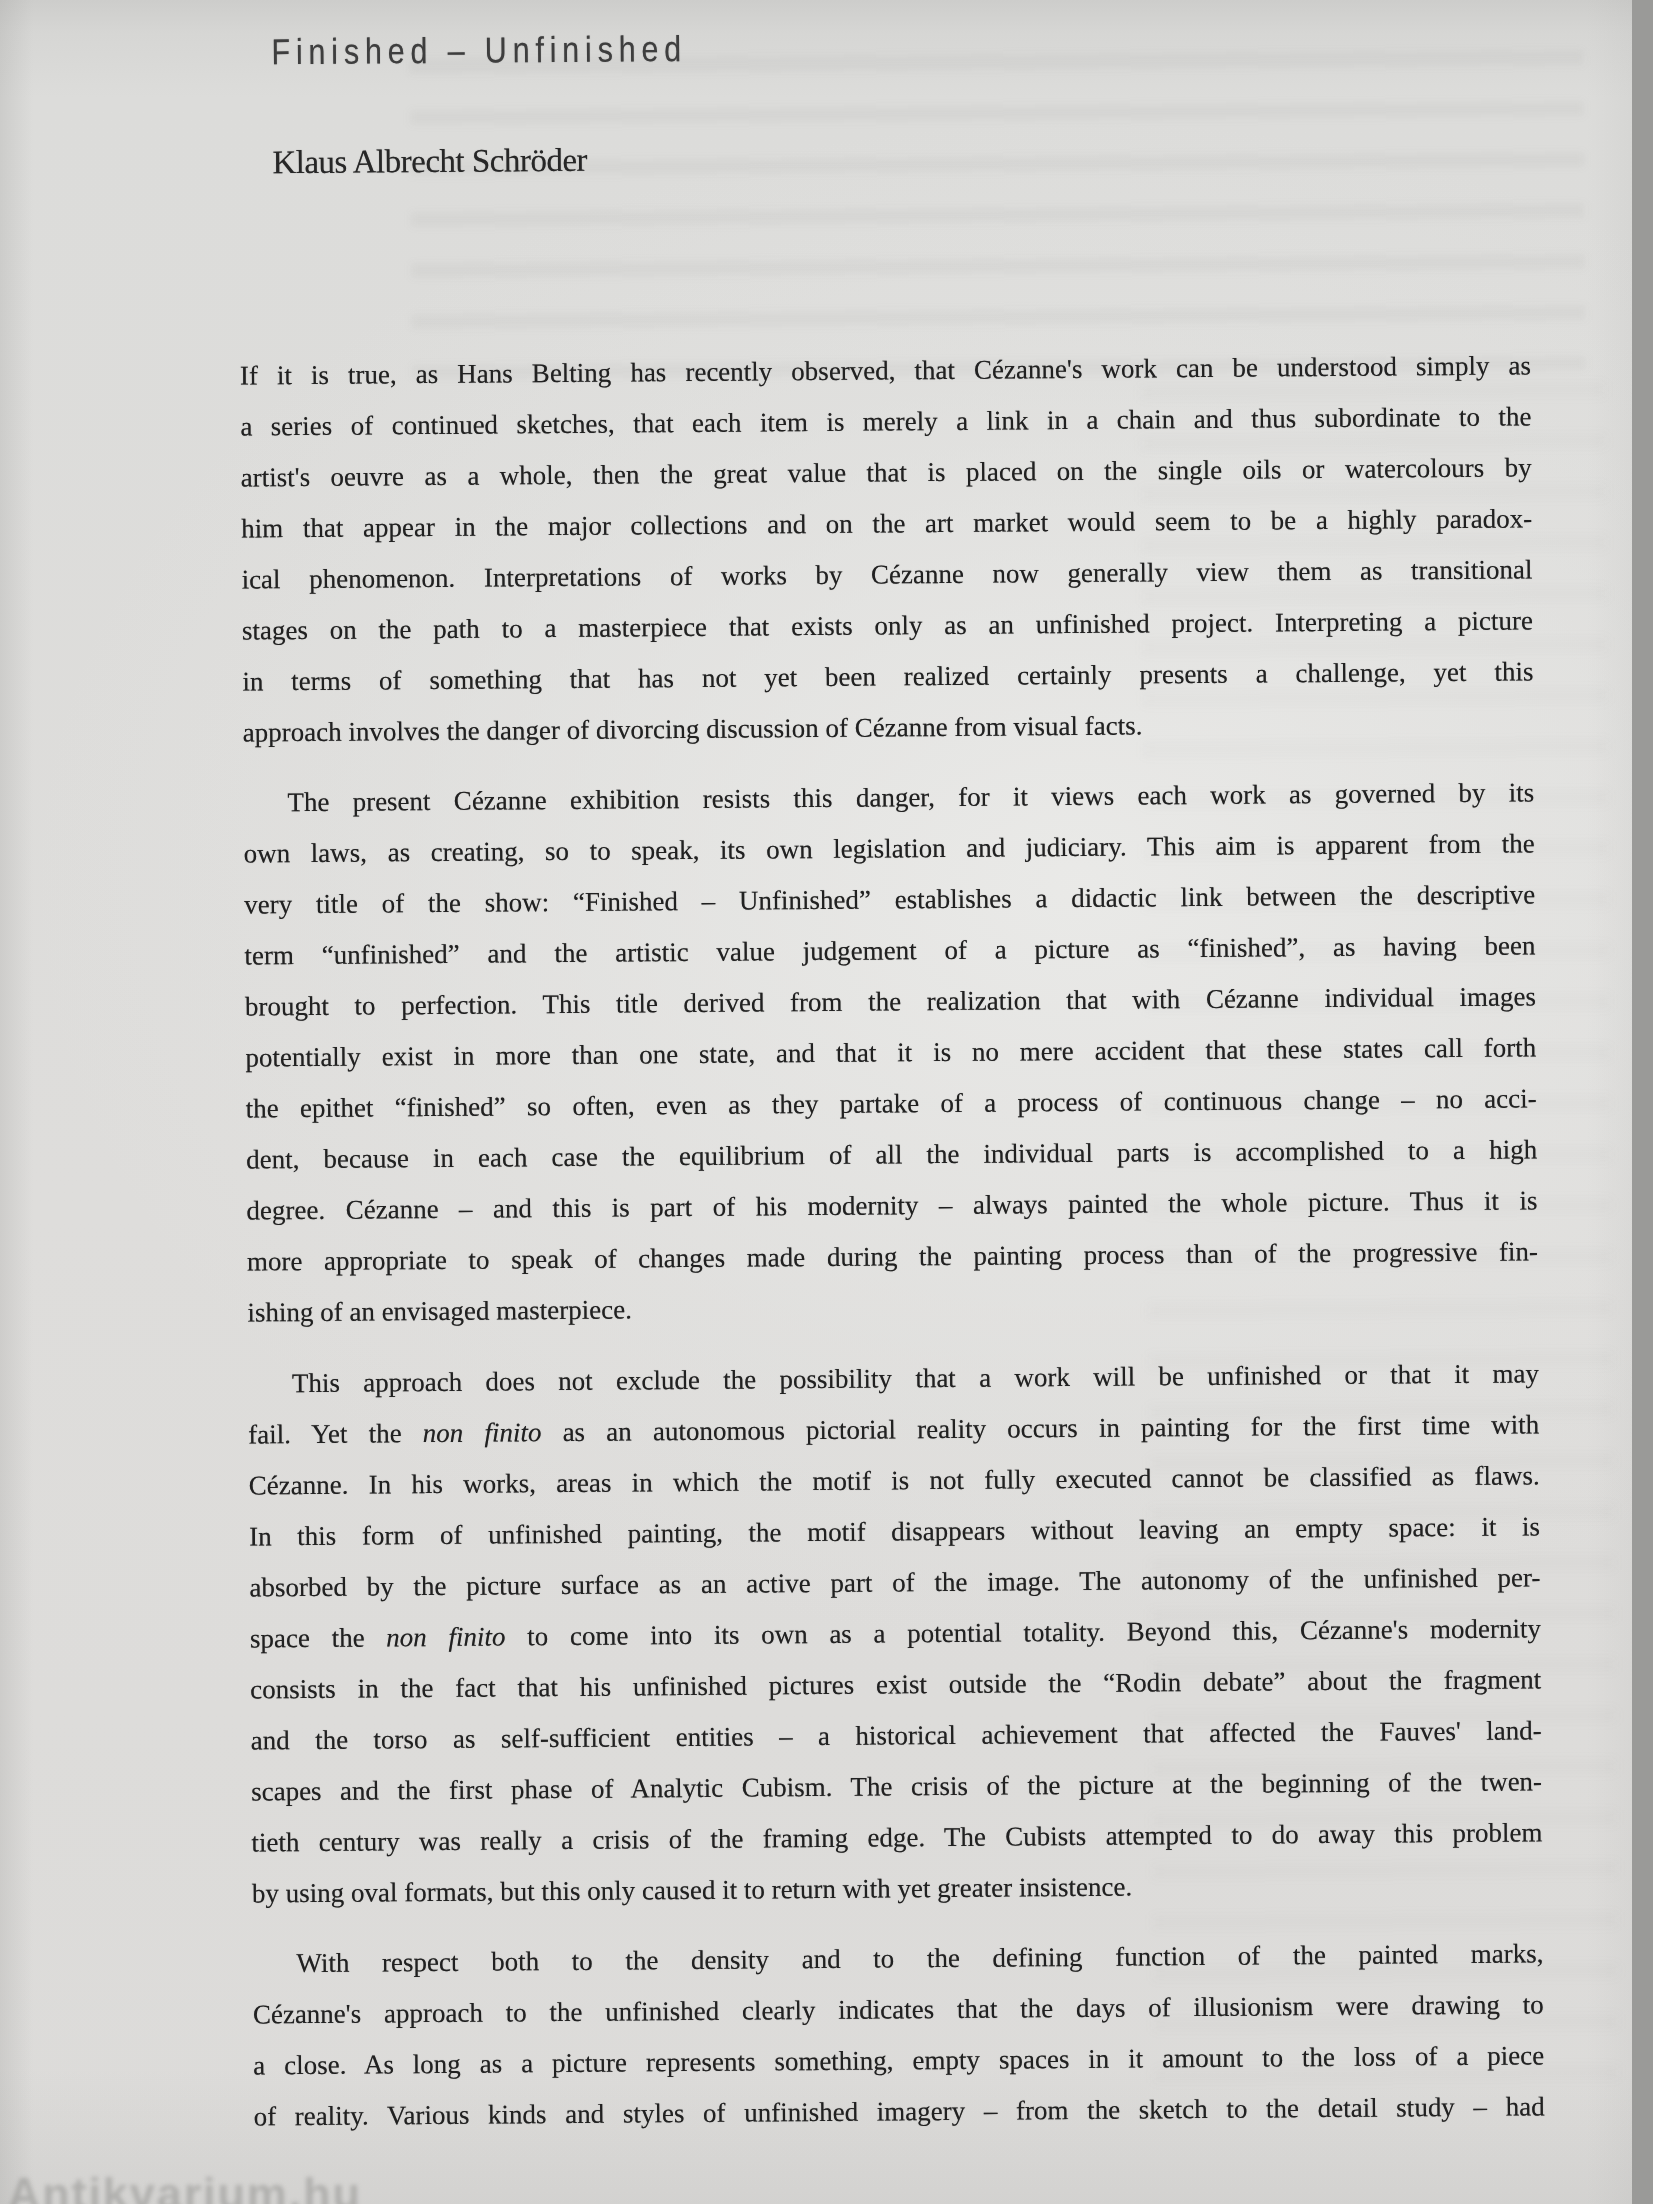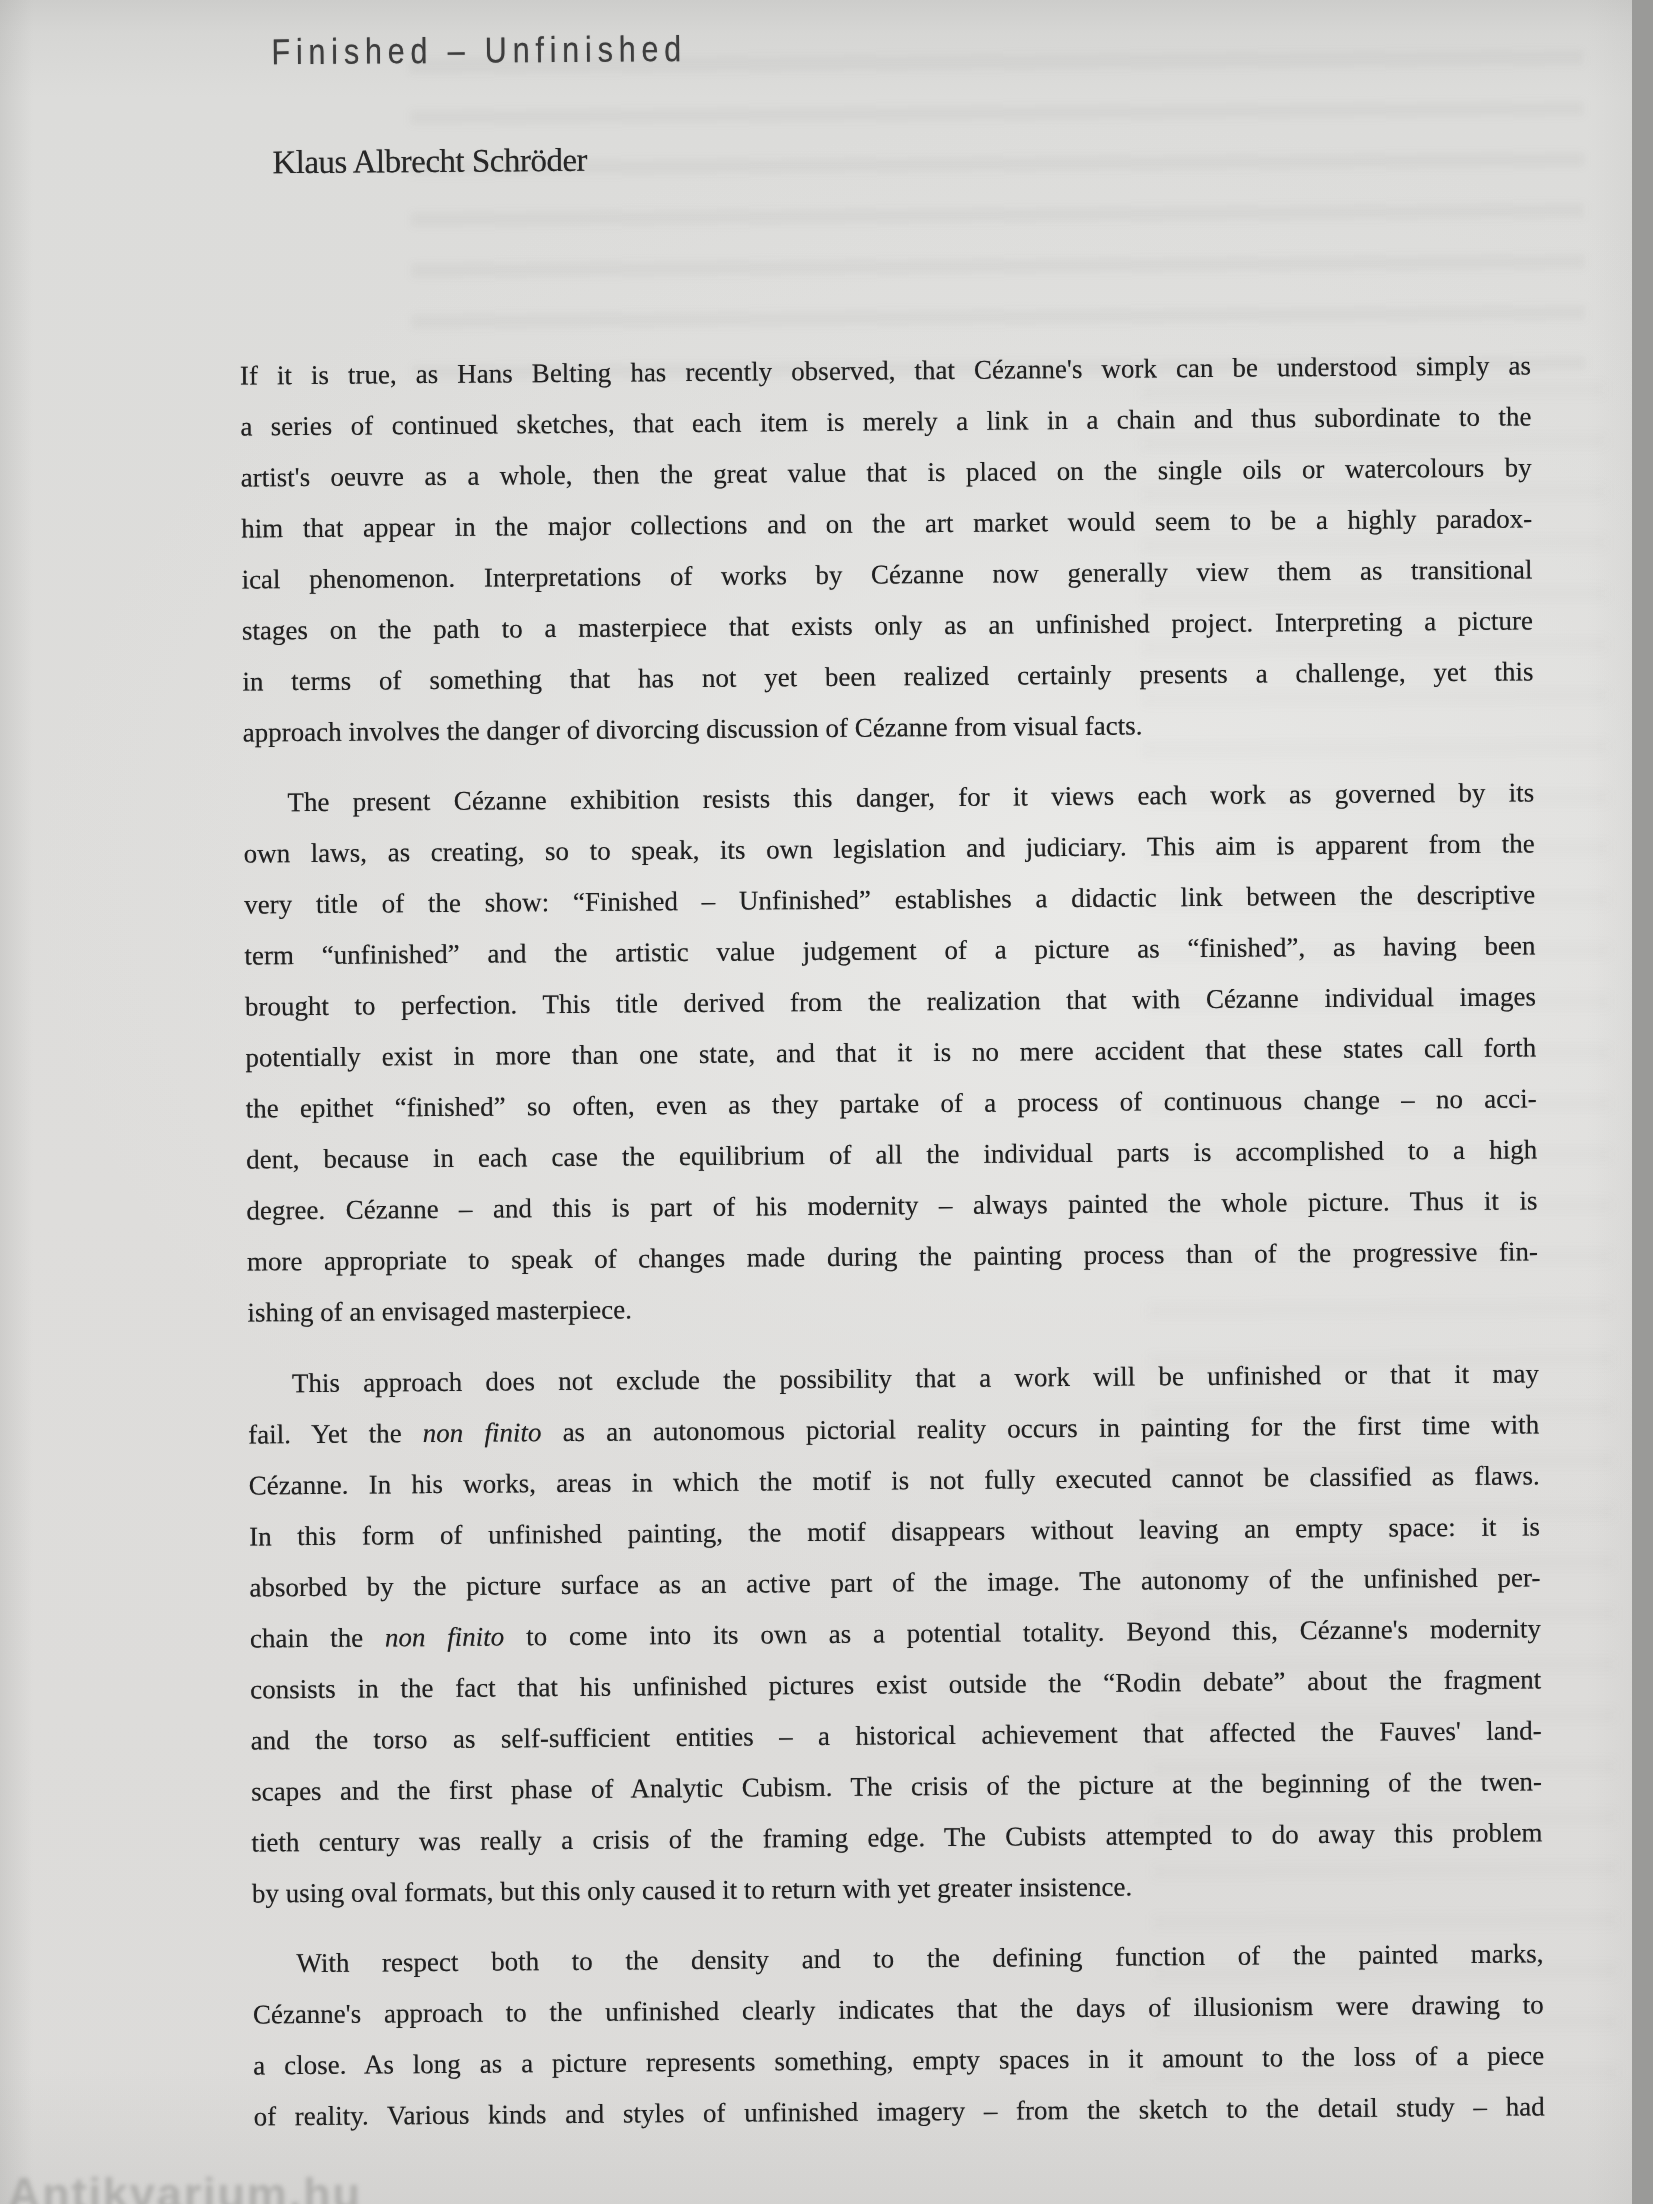--- a/index.html
+++ b/index.html
@@ -97,21 +97,21 @@
           <div class="line"><span>degree. Cézanne – and this is part of his modernity – always painted the whole picture. Thus it is</span></div>
           <div class="line"><span>more appropriate to speak of changes made during the painting process than of the progressive fin-</span></div>
           <div class="line endline"><span>ishing of an envisaged masterpiece.</span></div>
         </div>
         <div class="para indented">
           <div class="line"><span>This approach does not exclude the possibility that a work will be unfinished or that it may</span></div>
           <div class="line"><span>fail. Yet the </span><em>non finito</em><span> as an autonomous pictorial reality occurs in painting for the first time with</span></div>
           <div class="line"><span>Cézanne. In his works, areas in which the motif is not fully executed cannot be classified as flaws.</span></div>
           <div class="line"><span>In this form of unfinished painting, the motif disappears without leaving an empty space: it is</span></div>
           <div class="line"><span>absorbed by the picture surface as an active part of the image. The autonomy of the unfinished per-</span></div>
-          <div class="line"><span>chain the </span><em>non finito</em><span> to come into its own as a potential totality. Beyond this, Cézanne's modernity</span></div>
+          <div class="line"><span>space the </span><em>non finito</em><span> to come into its own as a potential totality. Beyond this, Cézanne's modernity</span></div>
           <div class="line"><span>consists in the fact that his unfinished pictures exist outside the “Rodin debate” about the fragment</span></div>
           <div class="line"><span>and the torso as self-sufficient entities – a historical achievement that affected the Fauves' land-</span></div>
           <div class="line"><span>scapes and the first phase of Analytic Cubism. The crisis of the picture at the beginning of the twen-</span></div>
           <div class="line"><span>tieth century was really a crisis of the framing edge. The Cubists attempted to do away this problem</span></div>
           <div class="line endline"><span>by using oval formats, but this only caused it to return with yet greater insistence.</span></div>
         </div>
         <div class="para indented">
           <div class="line"><span>With respect both to the density and to the defining function of the painted marks,</span></div>
           <div class="line"><span>Cézanne's approach to the unfinished clearly indicates that the days of illusionism were drawing to</span></div>
           <div class="line"><span>a close. As long as a picture represents something, empty spaces in it amount to the loss of a piece</span></div>

